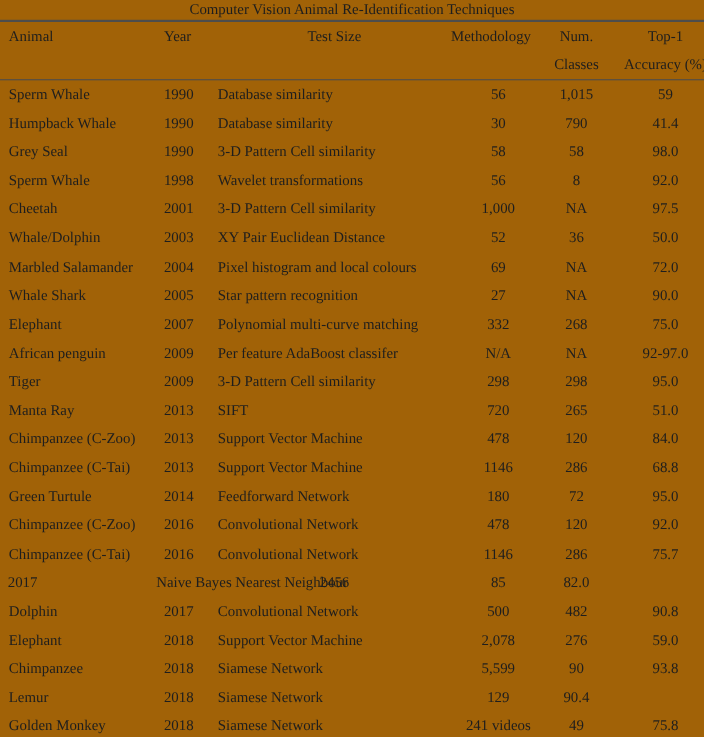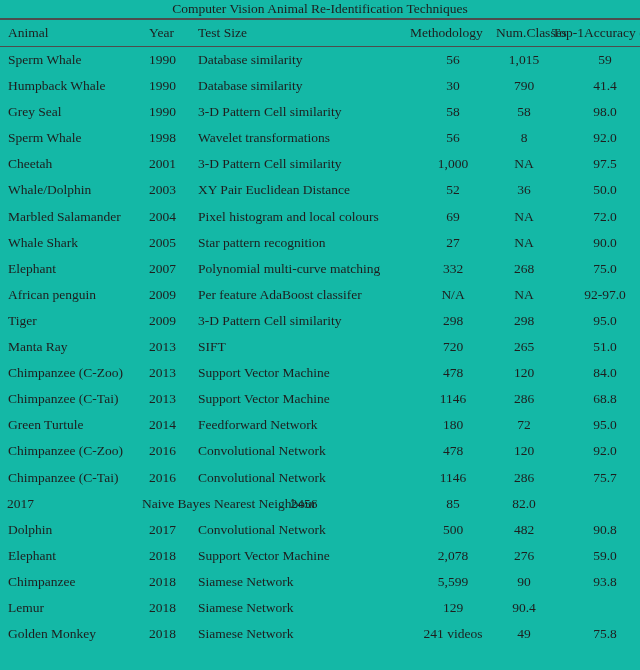--- a/index.html
+++ b/index.html
@@ -1,40 +1,40 @@
 <!DOCTYPE html>
 <html><head>
 <meta charset="utf-8">
 <style>
   html, body { margin: 0; padding: 0; }
   .page {
     position: relative;
     width: 640px;
     height: 670px;
     overflow: hidden;
-    background: #14b8a6;
+    background: #a16207;
     color: #1e1e1e;
     font-family: "Liberation Serif", "DejaVu Serif", serif;
     font-size: 13.5px;
   }
   .title {
     width: 640px;
     height: 18px;
     line-height: 17px;
     text-align: center;
     white-space: nowrap;
   }
   .tbl { width: 658px; }
   .thead {
     display: grid;
     grid-template-columns: 142px 56px 212px 86px 56px 106px;
     border-top: 2px solid #4d4d4d;
     border-bottom: 1.5px solid #4d4d4d;
   }
-  .hcell { display: flex; flex-direction: row; }
+  .hcell { display: flex; flex-direction: column; justify-content: center; }
   .hline { height: 26px; line-height: 26px; white-space: nowrap; }
   .tbody { width: 658px; }
   .trow {
     display: grid;
     grid-template-columns: 142px 56px 212px 86px 56px 106px;
     height: 26.1px;
   }
   .cell { line-height: 26.1px; white-space: nowrap; overflow: visible; }
   .al { text-align: left; }
   .ac { text-align: center; }

